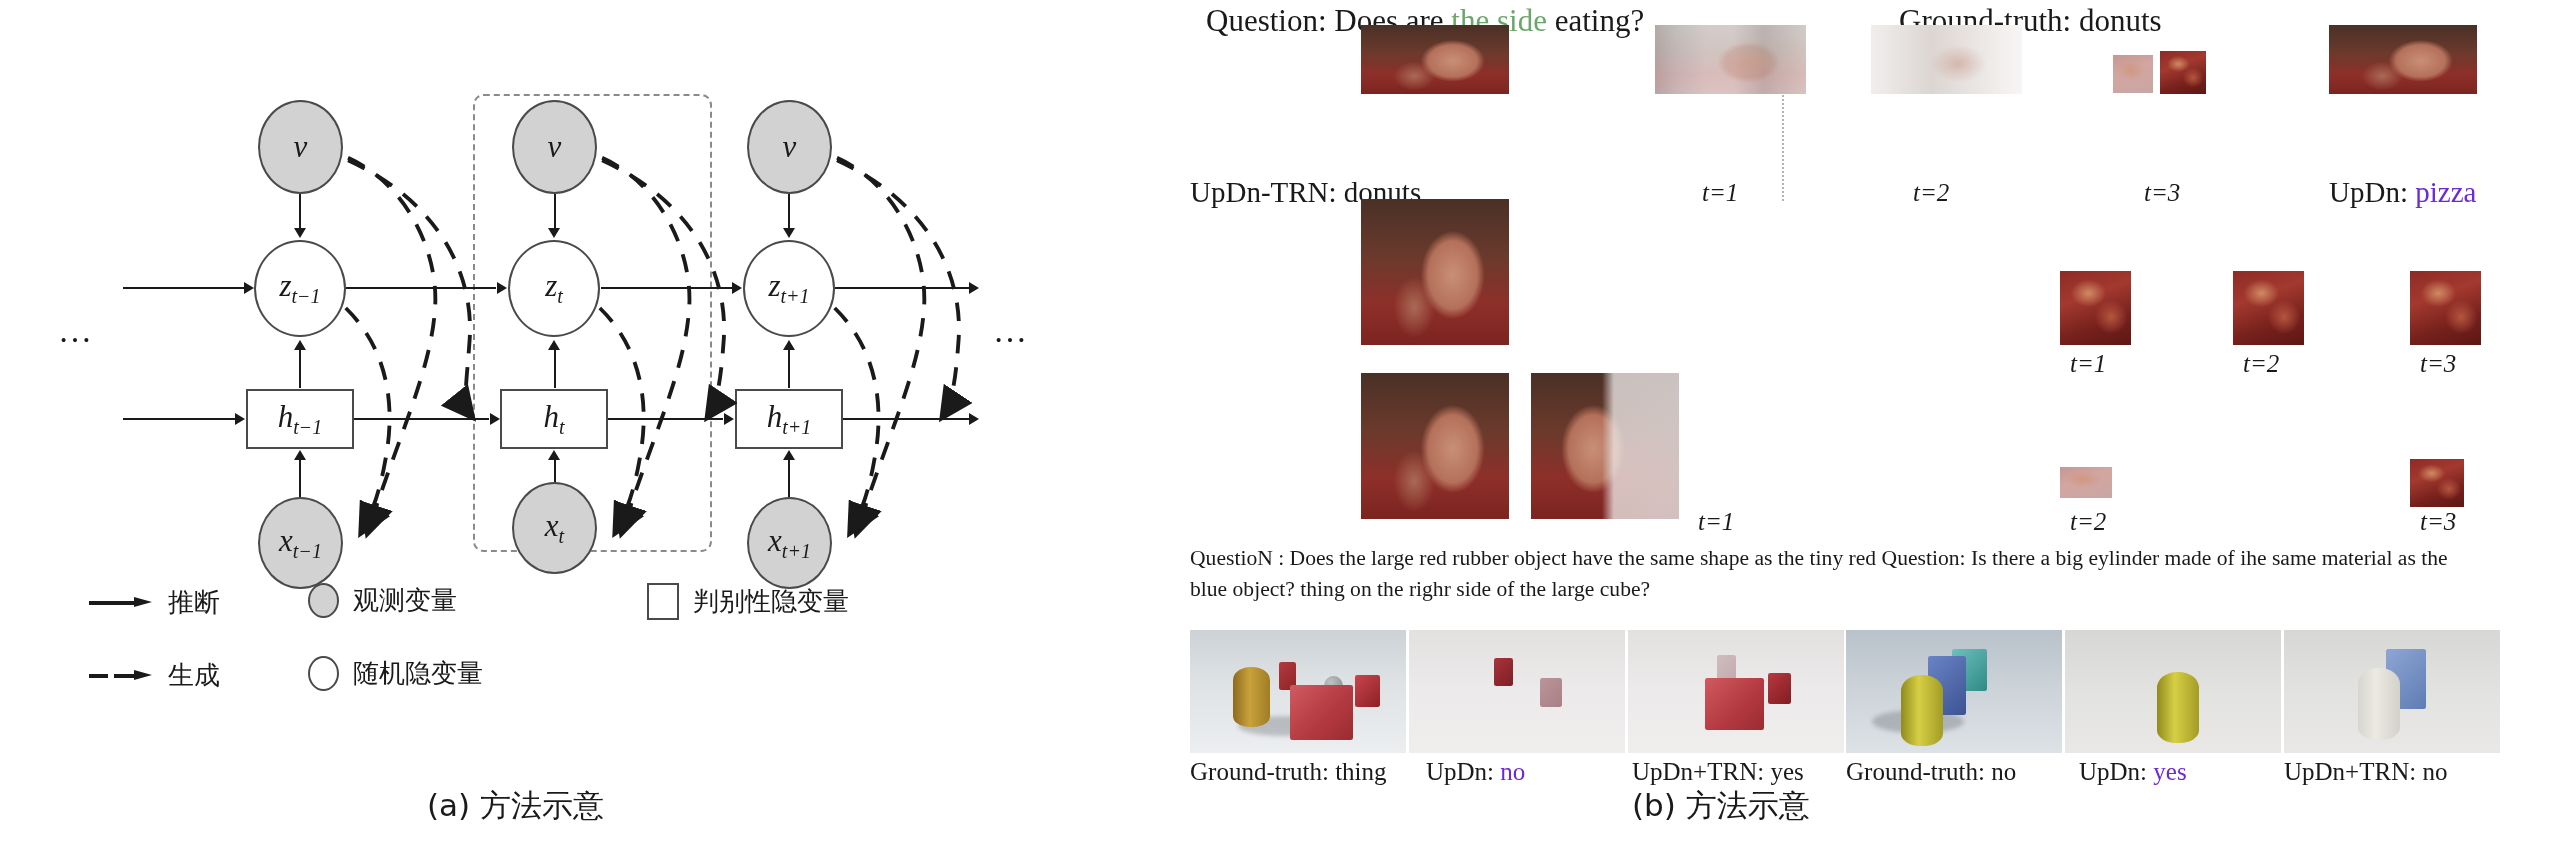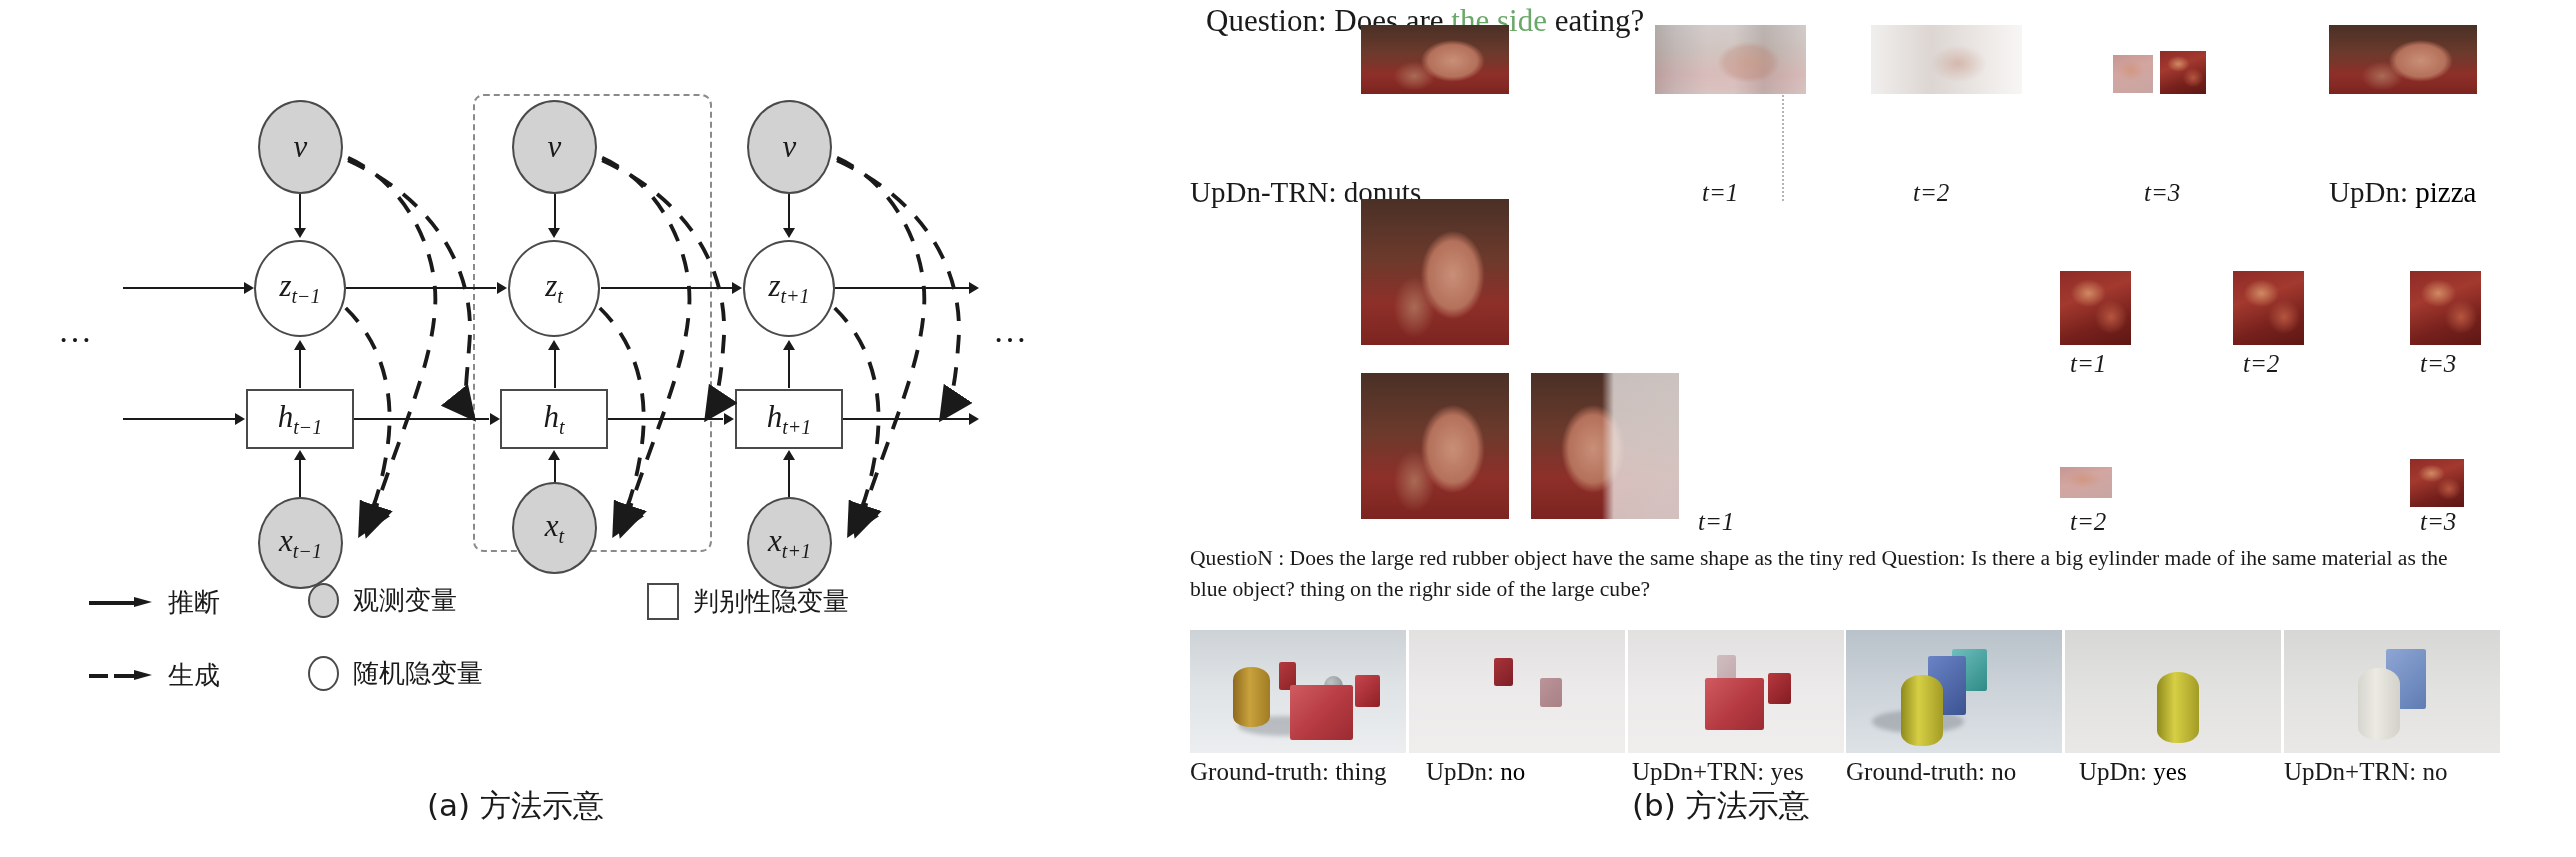--- a/index.html
+++ b/index.html
@@ -58,21 +58,21 @@
   .lg-arrow-dash b{position:absolute;left:45px;top:0;width:0;height:0;
      border-top:5.4px solid transparent;border-bottom:5.4px solid transparent;border-left:18.5px solid #1a1a1a;}
 
   .caption{position:absolute;font-family:"DejaVu Sans", sans-serif;font-size:31px;color:#1a1a1a;white-space:nowrap;}
 
   
   #panel-b{position:absolute;left:1155px;top:0;width:1421px;height:858px;}
 
   .qline{position:absolute;white-space:nowrap;font-size:31px;color:#1a1a1a;}
   .green{color:#6aa86a;}
-  .red{color:#000000;}
+  .red{color:#6d28d9;}
 
   .vdivider{position:absolute;width:2.3px;border-left:2.3px dotted #b4b4b4;}
 
   .thumb{position:absolute;overflow:hidden;background:#cfcfcf;}
 
   .tlabel{position:absolute;font-size:25px;font-style:italic;white-space:nowrap;font-family:Liberation Serif, serif;}
   .rowlabel{position:absolute;font-size:29px;white-space:nowrap;}
 
   .qpara{position:absolute;font-size:21.6px;line-height:1.42;color:#1a1a1a;width:1278px;}
 
@@ -292,20 +292,21 @@
   </div>
 
   <div class="caption" style="left:427px;top:785px;">(a) 方法示意</div>
 </div>
 
 <div id="panel-b">
 
   <div class="qline" style="left:51px;top:3.1px;">
     <span>Question: Does are </span><span class="green">the side</span><span> eating?</span>
   </div>
+  <div class="qline" style="left:744px;top:3.1px;">Ground-truth: donuts</div>
 
   <div class="vdivider" style="left:627px;top:32px;height:169px;"></div>
 
   <div class="thumb kids" style="left:206px;top:25px;width:148px;height:69px;"></div>
   <div class="thumb kidsfade" style="left:500px;top:25px;width:151px;height:69px;"></div>
   <div class="thumb kidsdim" style="left:716px;top:25px;width:151px;height:69px;"></div>
   <div class="thumb crop-red-lite" style="left:958px;top:55px;width:40px;height:38px;"></div>
   <div class="thumb crop-red" style="left:1005px;top:51px;width:46px;height:43px;"></div>
   <div class="thumb kids" style="left:1174px;top:25px;width:148px;height:69px;"></div>
 

